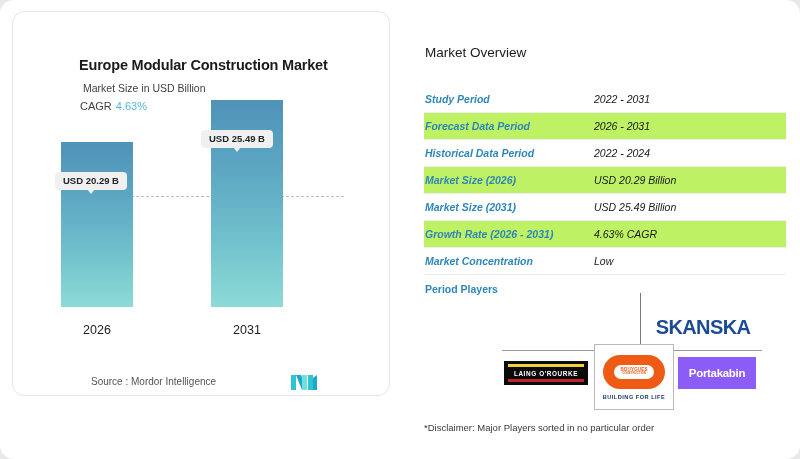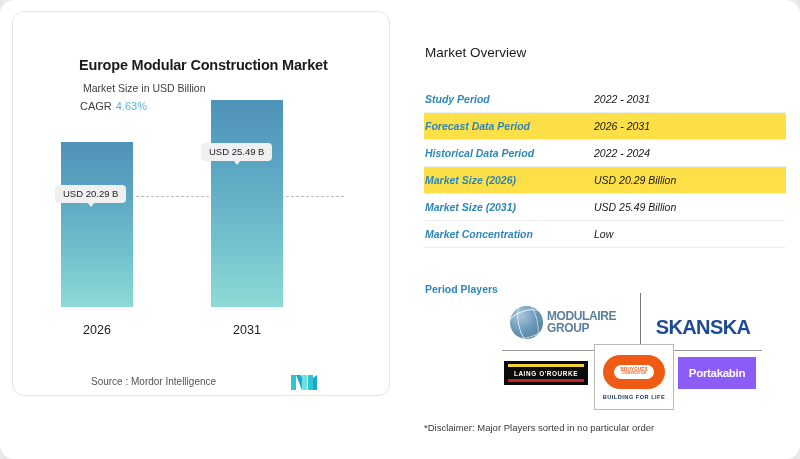--- a/index.html
+++ b/index.html
@@ -82,25 +82,24 @@
   }
   .bar.b0 { left: 36px;  height: 165px; }
   .bar.b1 { left: 186px; height: 207px; }
 
   .badge {
     position: absolute;
     background: #f0f0f0;
     border-radius: 4px;
     padding: 4px 8px 4px 8px;
     font-size: 9.5px;
-    font-weight: normal;
+    font-weight: bold;
     color: #20252b;
     white-space: nowrap;
     line-height: 1;
-    margin-top: 13px;
   }
   .badge::after {
     content: "";
     position: absolute;
     left: 50%;
     bottom: -4px;
     margin-left: -4px;
     border-left: 4px solid transparent;
     border-right: 4px solid transparent;
     border-top: 5px solid #f0f0f0;
@@ -146,21 +145,21 @@
     white-space: nowrap;
   }
   .table { position: absolute; left: 0px; top: 86px; width: 362px; font-style: italic; }
   .trow {
     position: relative;
     height: 26px;
     border-bottom: 1px solid #eceef0;
     display: flex;
     align-items: center;
   }
-  .trow.alt { background: #fde047; }
+  .trow.alt { background: #bef264; }
   .tlabel {
     width: 170px;
     font-size: 10.5px;
     font-weight: bold;
     color: #2e86b8;
     white-space: nowrap;
     padding-left: 1px;
     box-sizing: border-box;
   }
   .tvalue {
@@ -326,39 +325,36 @@
         <div class="tvalue">2022 - 2024</div>
       </div>
       <div class="trow alt">
         <div class="tlabel">Market Size (2026)</div>
         <div class="tvalue">USD 20.29 Billion</div>
       </div>
       <div class="trow">
         <div class="tlabel">Market Size (2031)</div>
         <div class="tvalue">USD 25.49 Billion</div>
       </div>
+      <div class="trow alt">
+        <div class="tlabel">Growth Rate (2026 - 2031)</div>
+        <div class="tvalue">4.63% CAGR</div>
+      </div>
       <div class="trow">
         <div class="tlabel">Market Concentration</div>
         <div class="tvalue">Low</div>
       </div>
     </div>
 
     <div class="players-label">Period Players</div>
 
     <div class="logos">
       <div class="vdiv"></div>
       <div class="hdiv"></div>
 
-      <div class="logo-cell modulaire">
-        <div class="globe"></div>
-        <div class="mod-text">
-          <div class="mod-1">MODULAIRE</div>
-          <div class="mod-2">GROUP</div>
-        </div>
-      </div>
 
       <div class="logo-cell skanska">
         <div class="sk-text">SKANSKA</div>
       </div>
 
       <div class="logo-cell laing">
         <div class="laing-box">
           <div class="laing-top"></div>
           <div class="laing-txt">LAING O'ROURKE</div>
           <div class="laing-bot"></div>

